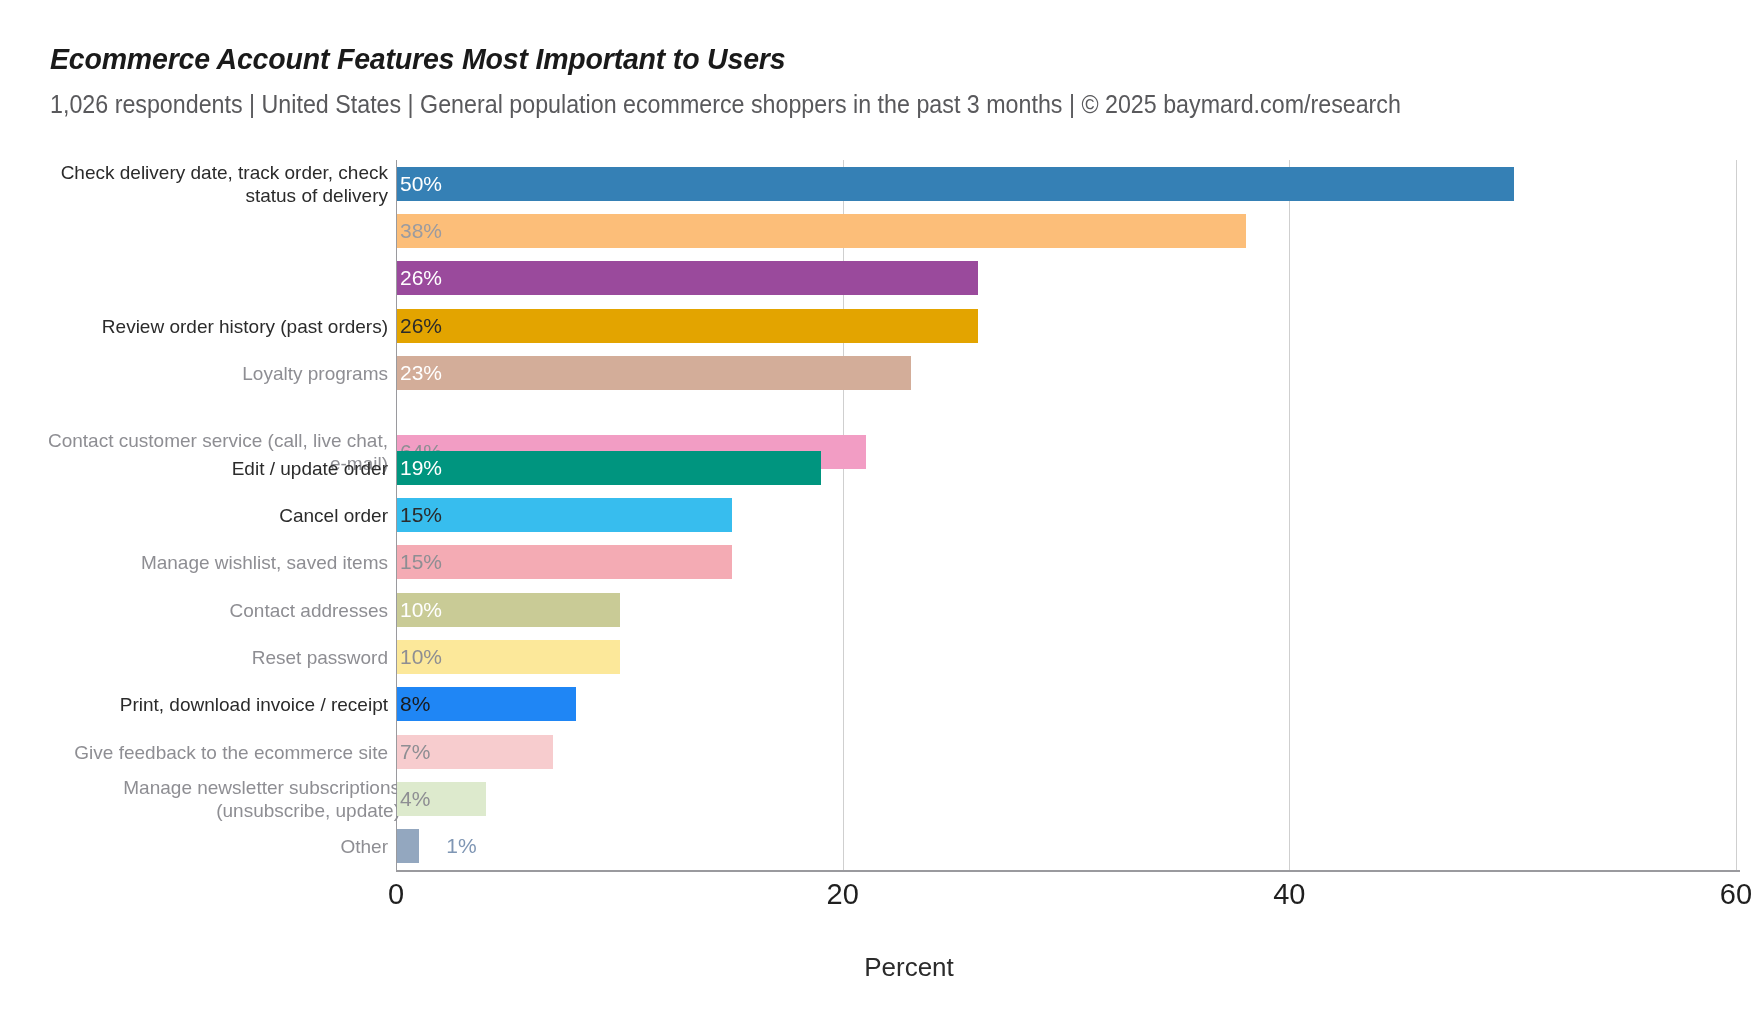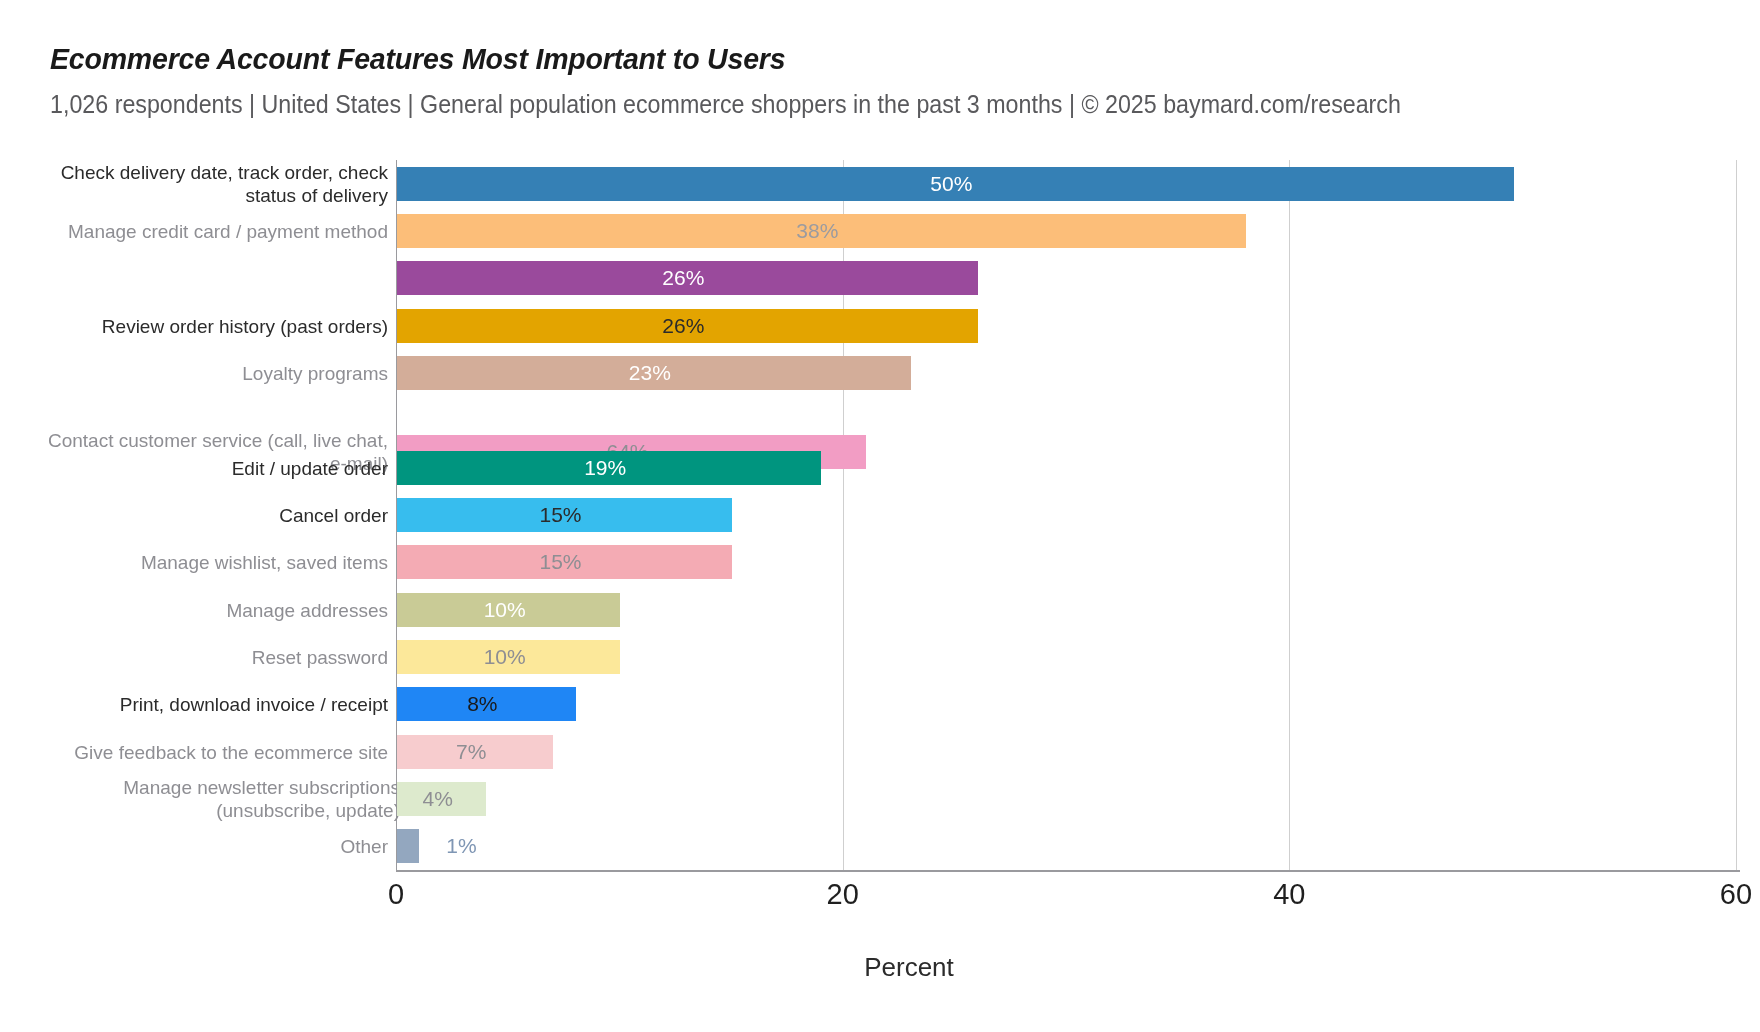--- a/index.html
+++ b/index.html
@@ -112,21 +112,21 @@
     height: 34px;
     border-radius: 0px;
   }
   .bar-value {
     position: absolute;
     font-size: 21px;
     line-height: 34px;
     white-space: nowrap;
   }
   .bar-value.inside {
-    text-align: center;
+    text-align: left;
   }
 
   
   .xticks {
     position: absolute;
     left: 0;
     top: 878px;
     width: 1760px;
     height: 44px;
   }
@@ -171,21 +171,20 @@
         <div class="gridline" style="left: 1736px;"></div>
       </div>
     <div class="rows" id="rows">
         <div class="row" style="top: 0px; height: 47.3333px;">
           <div class="cat-label" style="color: rgb(43, 43, 43); top: 50%; transform: translateY(-50%);">Check delivery date, track order, check
 status of delivery</div>
           <div class="bar" style="width: 1116.67px; background: rgb(53, 128, 181); top: 6.66667px;"></div>
           <div class="bar-value inside" style="color: rgb(255, 255, 255); top: 6.66667px; left: 400px; width: 1102.67px;">50%</div>
         </div>
         <div class="row" style="top: 47.3333px; height: 47.3333px;">
-          <div class="cat-label" style="color: rgb(142, 142, 147); top: 50%; transform: translateY(-50%);">Manage credit card / payment method</div>
           <div class="bar" style="width: 848.667px; background: rgb(252, 190, 121); top: 6.66667px;"></div>
           <div class="bar-value inside" style="color: rgb(155, 155, 160); top: 6.66667px; left: 400px; width: 834.667px;">38%</div>
         </div>
         <div class="row" style="top: 94.6667px; height: 47.3333px;">
           <div class="bar" style="width: 580.667px; background: rgb(154, 74, 156); top: 6.66667px;"></div>
           <div class="bar-value inside" style="color: rgb(255, 255, 255); top: 6.66667px; left: 400px; width: 566.667px;">26%</div>
         </div>
         <div class="row" style="top: 142px; height: 47.3333px;">
           <div class="cat-label" style="color: rgb(43, 43, 43); top: 50%; transform: translateY(-50%);">Review order history (past orders)</div>
           <div class="bar" style="width: 580.667px; background: rgb(227, 164, 0); top: 6.66667px;"></div>
@@ -211,21 +210,21 @@
           <div class="cat-label" style="color: rgb(43, 43, 43); top: 50%; transform: translateY(-50%);">Cancel order</div>
           <div class="bar" style="width: 335px; background: rgb(55, 189, 238); top: 6.66667px;"></div>
           <div class="bar-value inside" style="color: rgb(43, 43, 43); top: 6.66667px; left: 400px; width: 321px;">15%</div>
         </div>
         <div class="row" style="top: 378.667px; height: 47.3333px;">
           <div class="cat-label" style="color: rgb(142, 142, 147); top: 50%; transform: translateY(-50%);">Manage wishlist, saved items</div>
           <div class="bar" style="width: 335px; background: rgb(244, 171, 180); top: 6.66667px;"></div>
           <div class="bar-value inside" style="color: rgb(142, 142, 147); top: 6.66667px; left: 400px; width: 321px;">15%</div>
         </div>
         <div class="row" style="top: 426px; height: 47.3333px;">
-          <div class="cat-label" style="color: rgb(142, 142, 147); top: 50%; transform: translateY(-50%);">Manage addresses</div>
+          <div class="cat-label" style="color: rgb(142, 142, 147); top: 50%; transform: translateY(-50%);">Contact addresses</div>
           <div class="bar" style="width: 223.333px; background: rgb(201, 203, 150); top: 6.66667px;"></div>
           <div class="bar-value inside" style="color: rgb(255, 255, 255); top: 6.66667px; left: 400px; width: 209.333px;">10%</div>
         </div>
         <div class="row" style="top: 473.333px; height: 47.3333px;">
           <div class="cat-label" style="color: rgb(142, 142, 147); top: 50%; transform: translateY(-50%);">Reset password</div>
           <div class="bar" style="width: 223.333px; background: rgb(252, 232, 154); top: 6.66667px;"></div>
           <div class="bar-value inside" style="color: rgb(142, 142, 147); top: 6.66667px; left: 400px; width: 209.333px;">10%</div>
         </div>
         <div class="row" style="top: 520.667px; height: 47.3333px;">
           <div class="cat-label" style="color: rgb(43, 43, 43); top: 50%; transform: translateY(-50%);">Print, download invoice / receipt</div>

